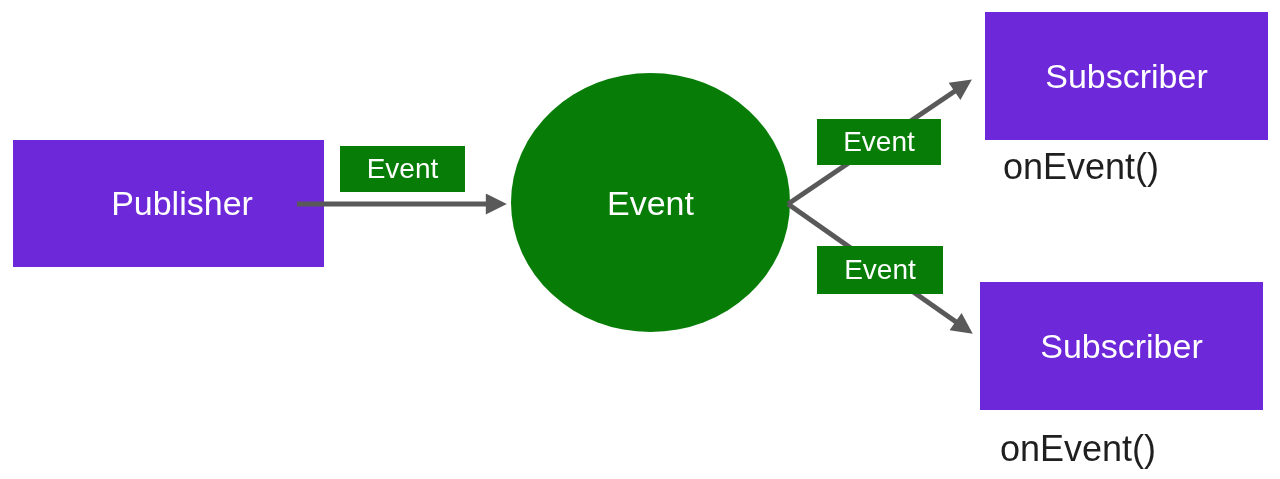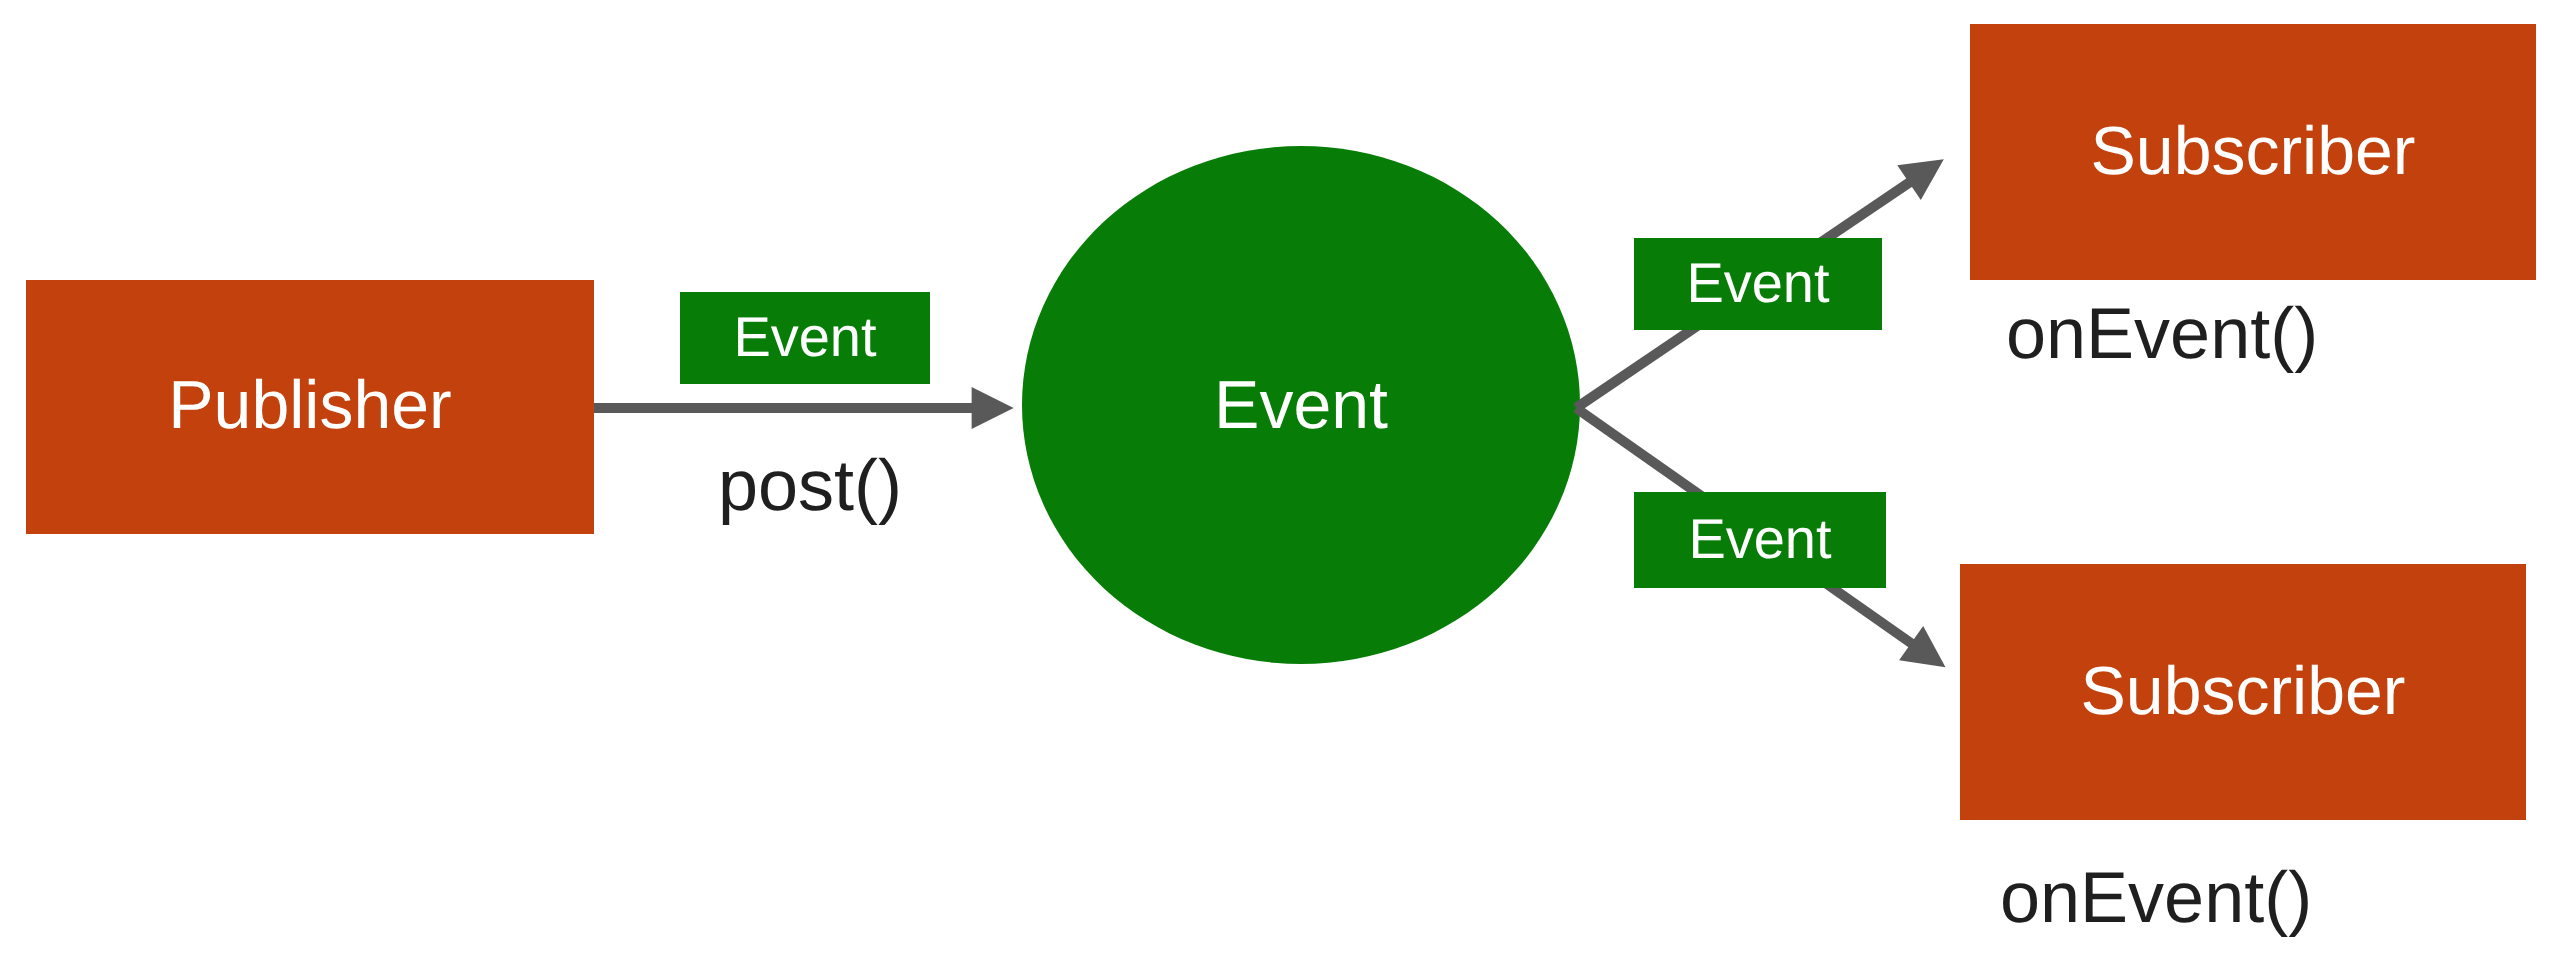--- a/index.html
+++ b/index.html
@@ -16,21 +16,21 @@
     overflow: hidden;
   }
   .arrow-layer {
     position: absolute;
     left: 0; top: 0;
     width: 1280px; height: 479px;
     z-index: 2;
   }
   .node-box {
     position: absolute;
-    background: #c2410c;
+    background: #6d28d9;
     color: #ffffff;
     display: flex;
     align-items: center;
     justify-content: center;
     font-size: 34px;
     font-weight: 300;
     z-index: 1;
   }
   .bus-circle {
     position: absolute;
@@ -61,21 +61,21 @@
     z-index: 3;
   }
   .method-label {
     position: absolute;
     color: #1F1F1F;
     font-size: 36px;
     font-weight: 300;
     z-index: 1;
     white-space: nowrap;
   }
-  #publisher-box   { left: 13px;  top: 140px; width: 284px; height: 127px; }
+  #publisher-box   { left: 13px;  top: 140px; width: 284px; height: 127px; padding-left: 27px; }
   #subscriber-box-1{ left: 985px; top: 12px;  width: 283px; height: 128px; }
   #subscriber-box-2{ left: 980px; top: 282px; width: 283px; height: 128px; }
   #event-tag-left  { left: 340px; top: 146px; width: 125px; height: 46px; }
   #event-tag-top   { left: 817px; top: 119px; width: 124px; height: 46px; }
   #event-tag-bottom{ left: 817px; top: 246px; width: 126px; height: 48px; }
   #post-label      { left: 320px; top: 222px; width: 170px; text-align: center; }
   #onevent-label-1 { left: 1003px; top: 146px; }
   #onevent-label-2 { left: 1000px; top: 428px; }
 </style>
 </head>
@@ -95,21 +95,20 @@
   </svg>
 
   <div class="node-box" id="publisher-box">
     <span>Publisher</span>
   </div>
 
   <div class="event-tag" id="event-tag-left">
     <span>Event</span>
   </div>
 
-  <div class="method-label" id="post-label">post()</div>
 
   <div class="bus-circle">
     <span>Event</span>
   </div>
 
   <div class="event-tag" id="event-tag-top">
     <span>Event</span>
   </div>
 
   <div class="event-tag" id="event-tag-bottom">

